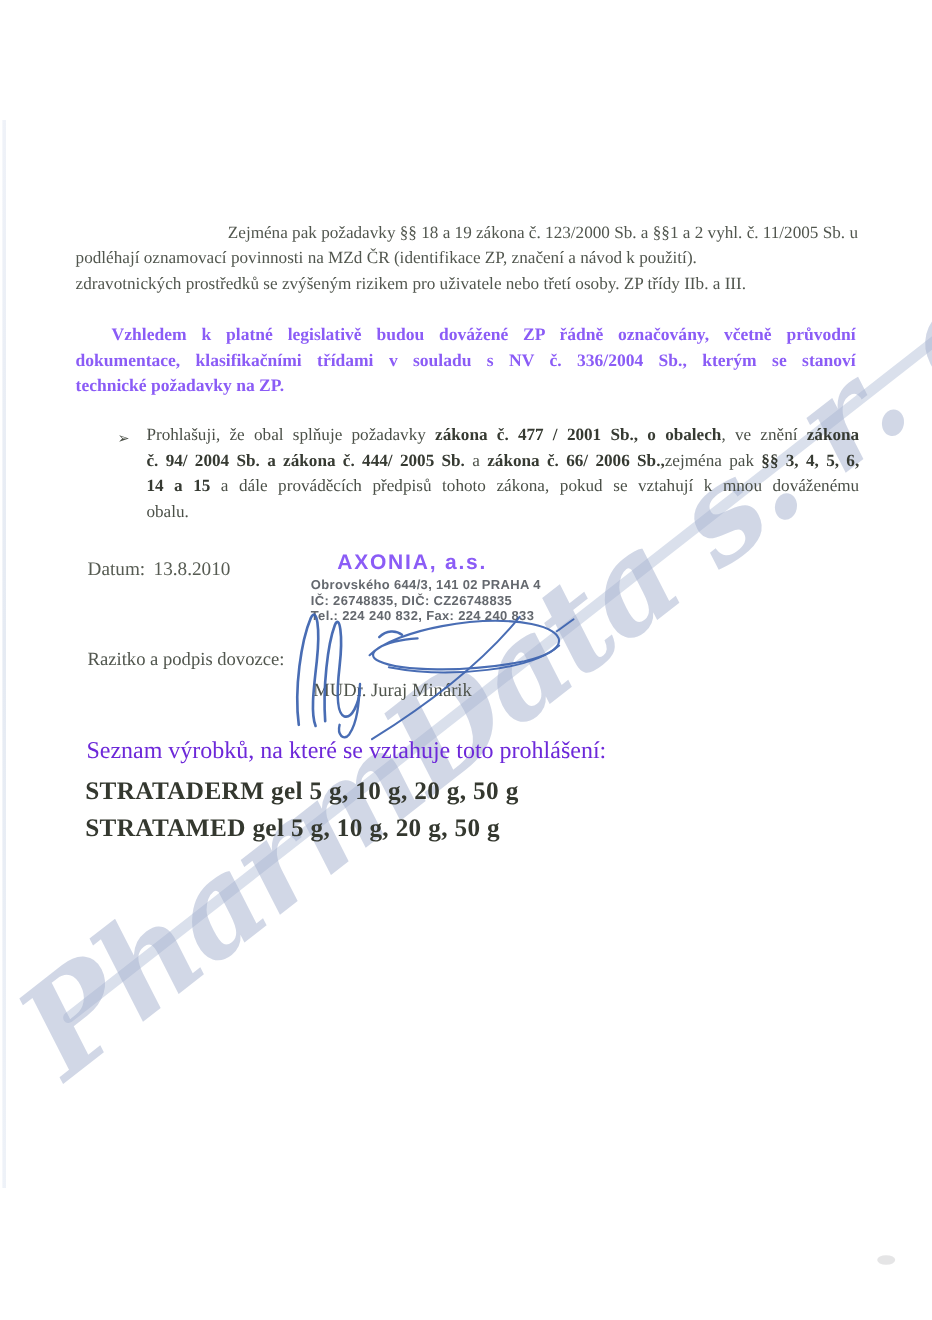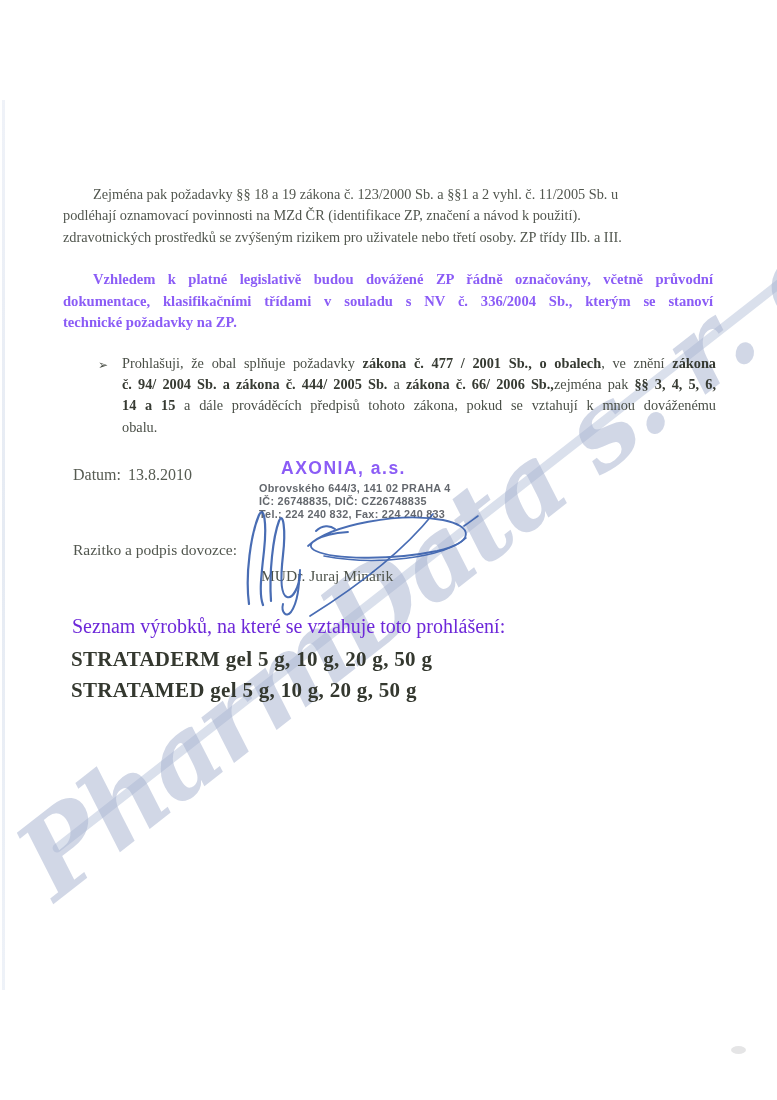--- a/index.html
+++ b/index.html
@@ -23,21 +23,21 @@
   }
   .edge-streak{position:absolute;left:2px;top:100px;width:3px;height:890px;
     background:linear-gradient(180deg,#eaeef6,#dde4ef,#e9eef6);opacity:.75;}
   .speck{position:absolute;left:731px;top:1046px;width:15px;height:8px;
     border-radius:50%;background:#d7d7d9;opacity:.65;}
 
   
   .txt{position:absolute;z-index:1;}
   .p1{left:63px;top:184px;width:652px;font-size:14.3px;line-height:21.3px;
       color:#51564e;}
-  .p1 .line:first-child{text-indent:30px;}
+  .p1 .line:first-child{text-indent:30px;text-align:right;}
   .p2{left:63px;top:269px;width:650px;font-size:14.6px;line-height:21.6px;
       font-weight:bold;color:#8b5cf6;}
   .p2 .line{text-align:justify;}
   .p2 .line.just{text-align-last:justify;}
   .p2 .line:first-child{text-indent:30px;}
 
   .decl{left:98px;top:353px;width:616px;font-size:14.3px;line-height:21.2px;
         color:#4a4f47;}
   .decl .arrow{position:absolute;left:0;top:2px;font-size:12px;color:#4a4f47;}
   .decl .body{margin-left:24px;width:594px;}

